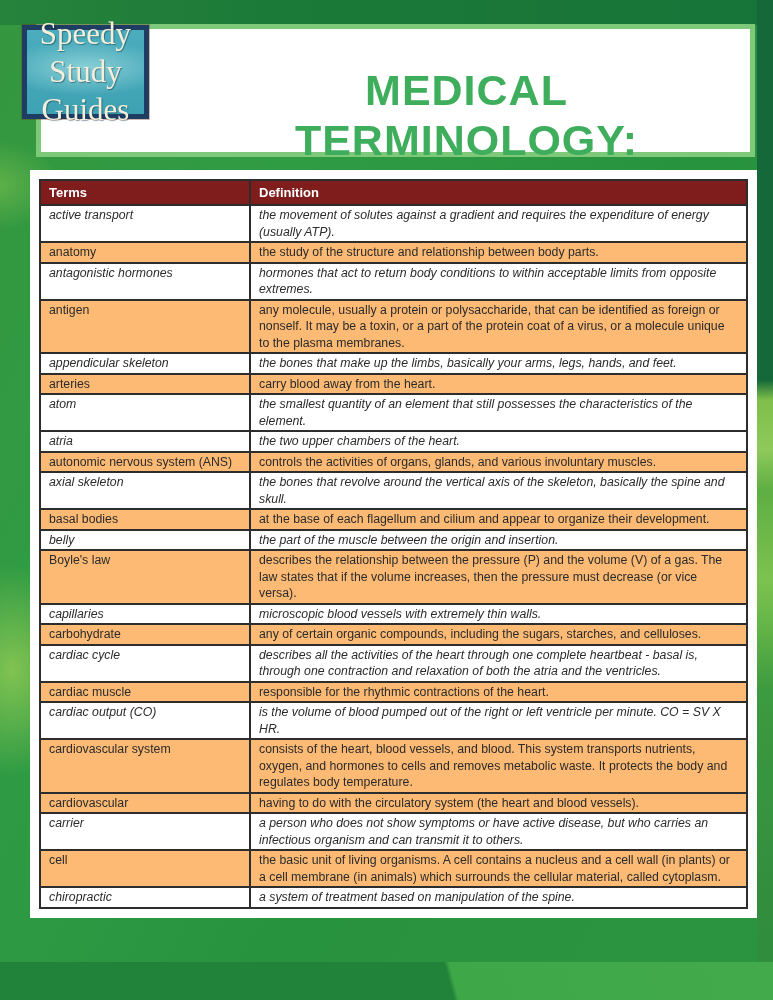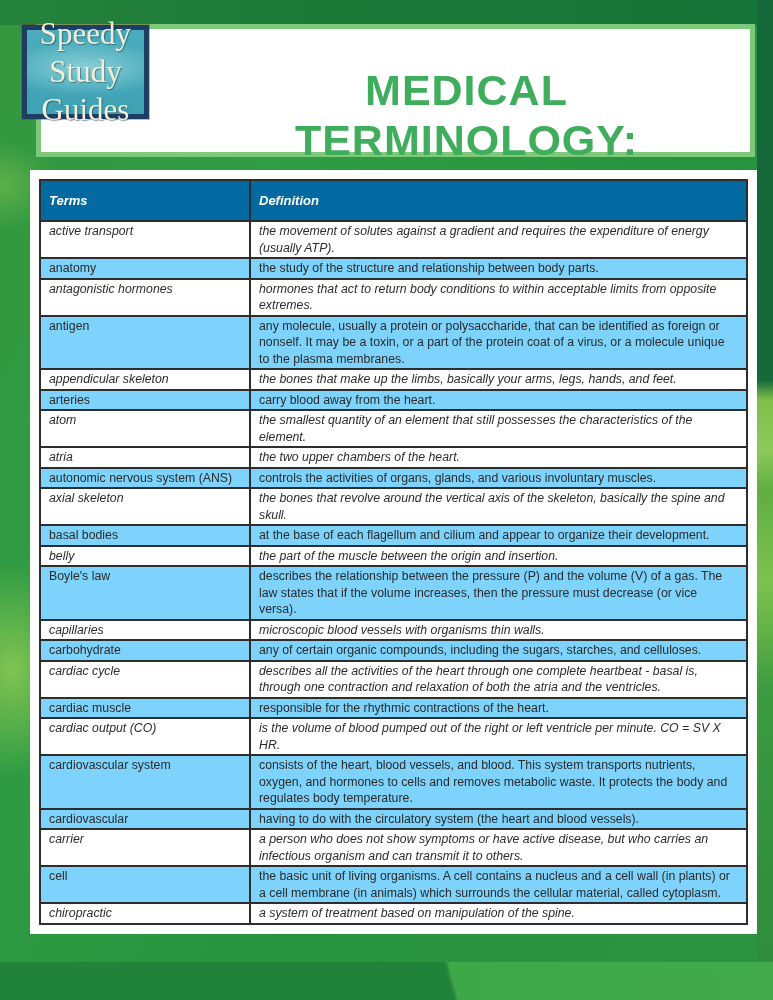--- a/index.html
+++ b/index.html
@@ -35,26 +35,26 @@
     display:flex;flex-direction:column;justify-content:center;align-items:center;
     box-shadow:0 0 0 1px rgba(120,50,30,.35);}
   .logo span{display:block;font-family:"Liberation Serif",serif;color:#f3efdb;
     font-size:31px;line-height:38px;text-shadow:1px 1px 1px rgba(20,40,60,.45);}
 
   
   .frame{position:absolute;left:30px;top:170px;width:727px;background:#ffffff;
     padding:9px;box-sizing:border-box;}
   table{width:100%;border-collapse:collapse;table-layout:fixed;}
   table,th,td{border:2px solid #2d2d2d;}
-  th{background:#0369a1;color:#ffffff;text-align:left;font-size:13px;
-    padding:12px 8px;font-weight:700;font-style:italic;}
+  th{background:#7f1d1d;color:#ffffff;text-align:left;font-size:13px;
+    padding:4px 8px;font-weight:700;}
   td{font-size:12.3px;line-height:16.5px;color:#2b2b2b;padding:1px 8px;
     vertical-align:top;}
   col.c-term{width:210px;}
-  tr.alt td{background:#7dd3fc;}
+  tr.alt td{background:#fdba74;}
   tr.plain td{background:#ffffff;font-style:italic;}
 </style>
 </head>
 <body>
 
 <div class="bg-base"></div>
 <div class="bg-topstrip"></div>
 <div class="bg-right"></div>
 <div class="bg-left-accent"></div>
 <div class="bg-left-accent2"></div>
@@ -132,21 +132,21 @@
         <tr class="plain">
           <td>belly</td>
           <td>the part of the muscle between the origin and insertion.</td>
         </tr>
         <tr class="alt">
           <td>Boyle's law</td>
           <td>describes the relationship between the pressure (P) and the volume (V) of a gas. The law states that if the volume increases, then the pressure must decrease (or vice versa).</td>
         </tr>
         <tr class="plain">
           <td>capillaries</td>
-          <td>microscopic blood vessels with organisms thin walls.</td>
+          <td>microscopic blood vessels with extremely thin walls.</td>
         </tr>
         <tr class="alt">
           <td>carbohydrate</td>
           <td>any of certain organic compounds, including the sugars, starches, and celluloses.</td>
         </tr>
         <tr class="plain">
           <td>cardiac cycle</td>
           <td>describes all the activities of the heart through one complete heartbeat - basal is, through one contraction and relaxation of both the atria and the ventricles.</td>
         </tr>
         <tr class="alt">

